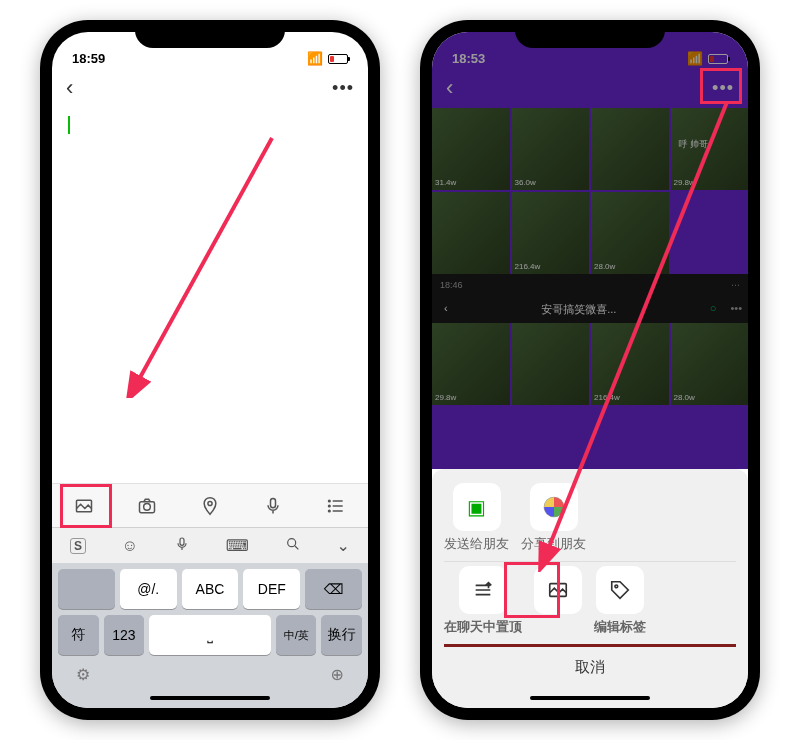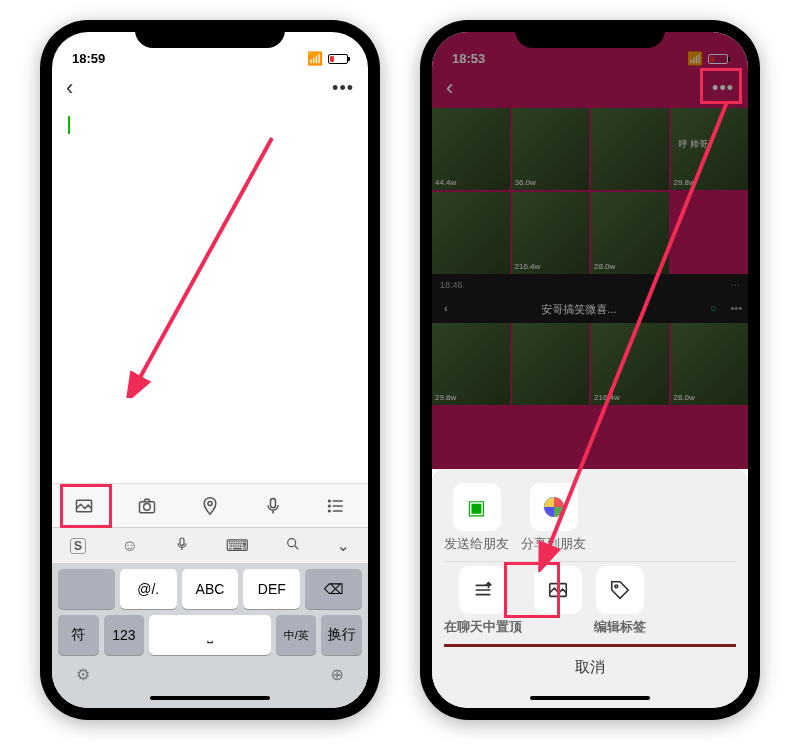--- a/index.html
+++ b/index.html
@@ -78,21 +78,21 @@
   .highlight-box {
     position: absolute;
     border: 3px solid #ef2b56;
     pointer-events: none;
     z-index: 20;
   }
   .arrow-svg { position: absolute; z-index: 15; pointer-events: none; }
 
   
   .screen.dimmed .content-under { filter: brightness(0.6); position: relative; }
-  .content-under { flex: 1; background: #be185d; overflow: hidden; }
+  .content-under { flex: 1; background: #6d28d9; overflow: hidden; }
   .video-grid { display: grid; grid-template-columns: repeat(4,1fr); gap: 2px; }
   .video-thumb { height: 82px; background: linear-gradient(135deg,#4a6b3a,#2d4020); position: relative; }
   .video-thumb .likes { position: absolute; bottom: 3px; left: 3px; color: #fff; font-size: 8px; }
   .inner-bar { background: #1a1a1a; height: 22px; display:flex;align-items:center;justify-content:space-between; padding:0 8px; color:#aaa; font-size:9px; }
   .profile-row { background:#1a1a1a; color:#fff; font-size:11px; display:flex; justify-content:center; padding:6px; }
   .stats-row { background:#1a1a1a; display:flex; justify-content:space-around; color:#888; font-size:9px; padding:4px 0; }
   .share-sheet {
     background: #f0f0f0;
     border-radius: 12px 12px 0 0;
     padding: 14px 12px 0;
@@ -233,21 +233,21 @@
               <span class="fill" style="width:4px"></span>
             </span>
         </span>
       </div>
       <div class="nav-bar">
         <span class="back-chevron" style="color:#fff">‹</span>
         <span class="more-dots" style="color:#fff">•••</span>
       </div>
       <div class="video-grid">
         <div class="video-thumb">
-            <span class="likes">44.4w</span>
+            <span class="likes">31.4w</span>
           </div>
         <div class="video-thumb">
             <span class="likes">36.0w</span>
           </div>
         <div class="video-thumb">
             <span class="likes"></span>
           </div>
         <div class="video-thumb">
             <span class="likes">29.8w</span>
             <span style="position:absolute;top:30px;left:8px;color:#fff;font-size:9px">呼 帅哥</span>

